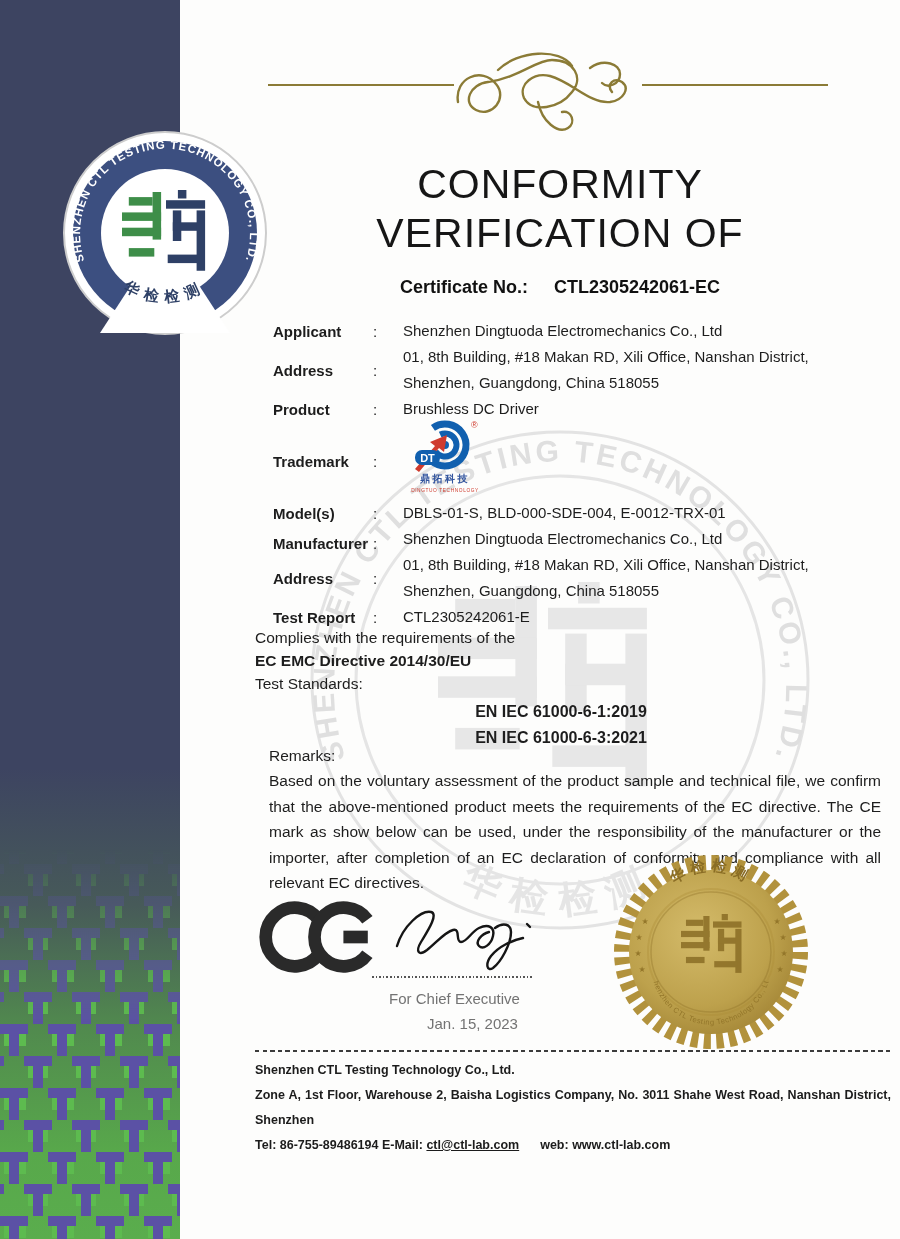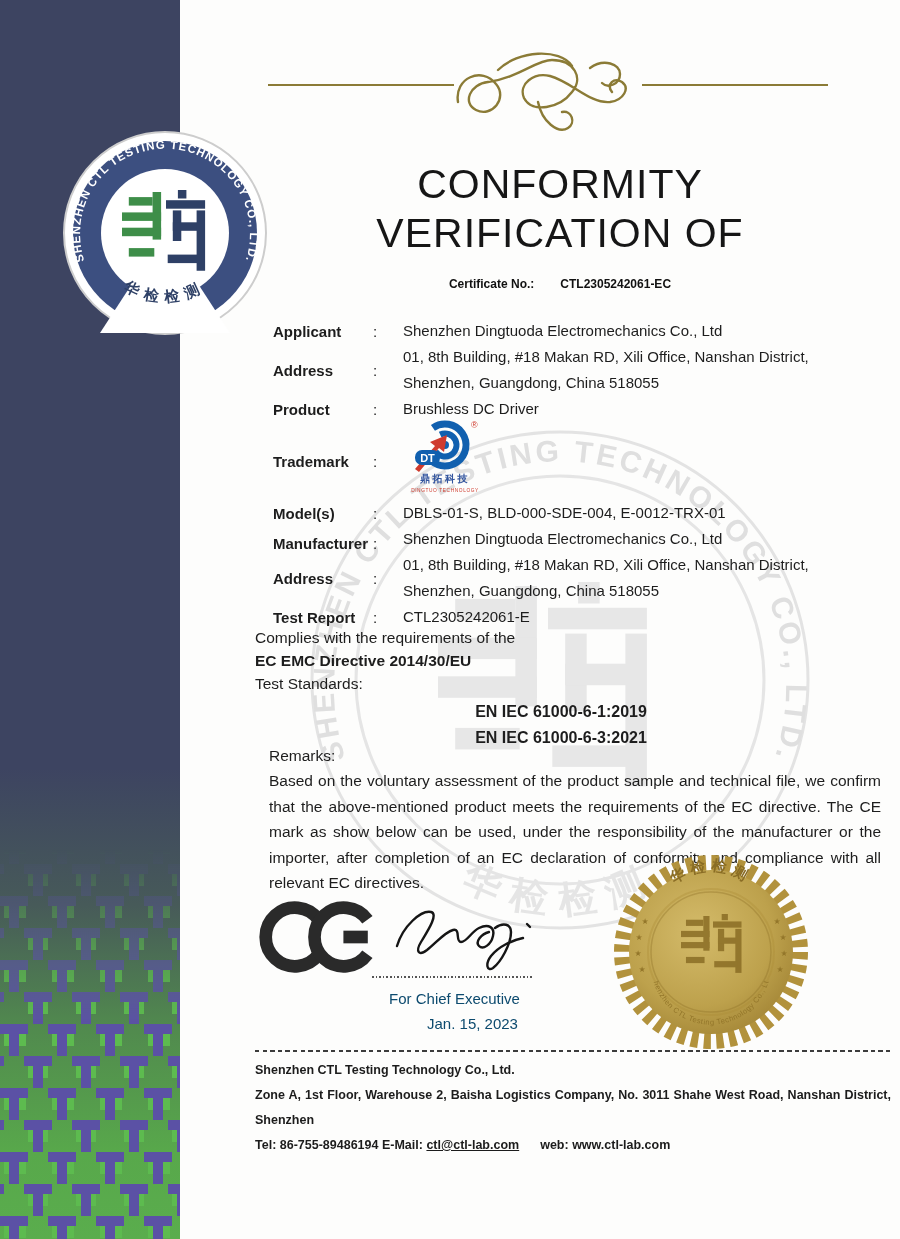--- a/index.html
+++ b/index.html
@@ -1,34 +1,34 @@
 <!DOCTYPE html>
 <html><head>
 <meta charset="utf-8">
 <style>
   html,body{margin:0;padding:0;}
   body{font-family:"Liberation Sans",sans-serif;background:#ffffff;}
   .page{position:relative;width:900px;height:1239px;background:#fdfdfc;overflow:hidden;margin:0 auto;}
   .abs{position:absolute;}
   .title{font-size:41px;letter-spacing:1px;color:#161616;text-align:center;line-height:49px;font-weight:400;}
-  .certline{font-size:12px;font-weight:700;color:#111;text-align:center;}
+  .certline{font-size:18px;font-weight:700;color:#111;text-align:center;}
   .certline .gap{display:inline-block;width:26px;}
   .fields{font-size:15px;color:#1d1d1d;}
   .frow{display:flex;align-items:center;}
   .flabel{width:100px;font-weight:700;flex:none;}
   .fcolon{width:30px;flex:none;}
   .fvalue{flex:1;line-height:26px;}
   .comp{font-size:15.5px;color:#1d1d1d;line-height:23px;}
   .bold{font-weight:700;}
   .standards{font-weight:700;text-align:center;line-height:26px;font-size:16px;margin-top:4px;}
   .remarks{font-size:15.5px;color:#1d1d1d;line-height:25.4px;}
   .remarks .body{text-align:justify;text-align-last:left;}
   .dotrule{height:2px;background:repeating-linear-gradient(90deg,#555 0 1.6px,transparent 1.6px 3.6px);}
   .dashrule{height:2px;background:repeating-linear-gradient(90deg,#3c3c3c 0 4.5px,transparent 4.5px 7.6px);}
-  .signrole{font-size:15px;color:#0c4a6e;text-align:center;}
+  .signrole{font-size:15px;color:#737373;text-align:center;}
   .footer{font-size:12.5px;color:#1c1c1c;font-weight:700;}
   .footer .addr{text-align:justify;text-align-last:justify;}
   .footer .line{margin-top:11px;line-height:14px;}
   .email{text-decoration:underline;cursor:pointer;}
   .goldline{height:2px;background:#8b7b36;}
 </style>
 </head>
 <body>
 
 <div class="page">

